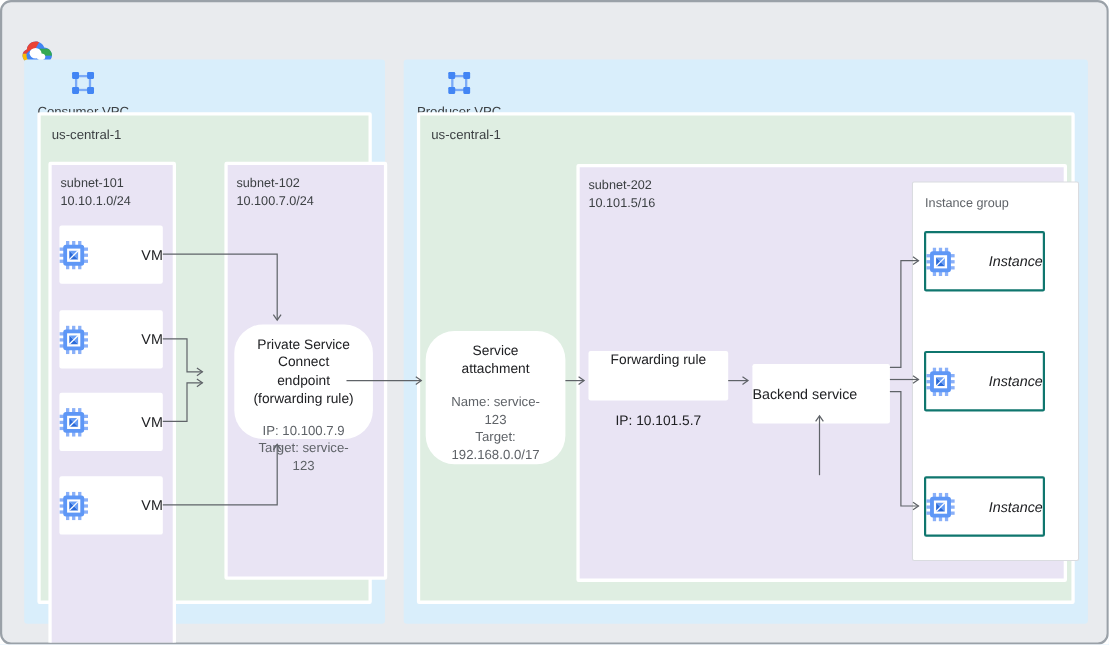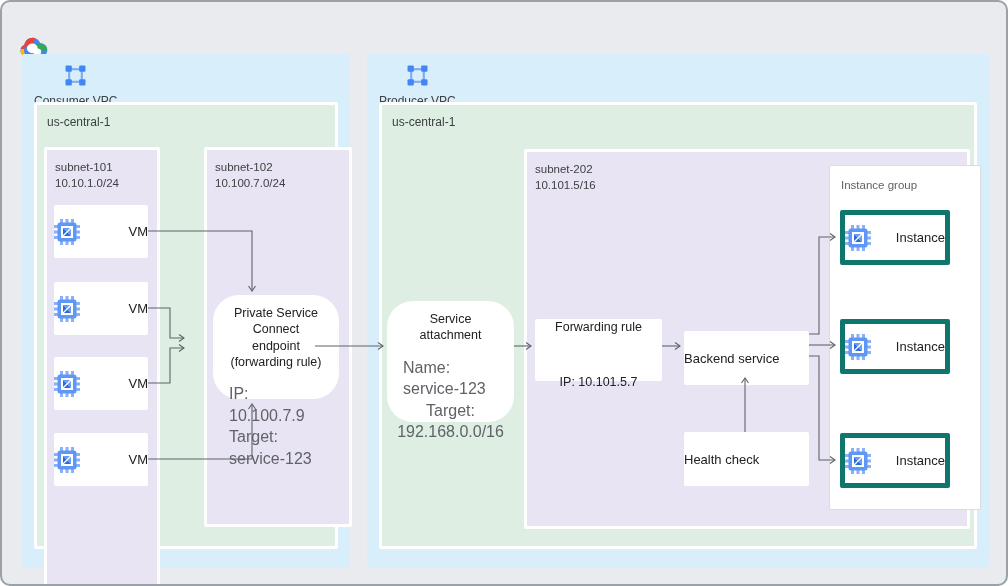--- a/index.html
+++ b/index.html
@@ -46,29 +46,29 @@
 
   .node {
     position: absolute; background: #ffffff; border-radius: 2px;
     display: flex; align-items: center; justify-content: space-between;
     color: #202124; font-size: 13px;
   }
   .node.with-icon { gap: 9px; }
   .node.card { flex-direction: column; justify-content: flex-start; padding: 10px 16px 8px; border-radius: 26px; }
   .node-title { font-size: 12.5px; color: #202124; text-align: center; line-height: 1.3; }
   .divider { width: calc(100% - 20px); height: 1px; background: #dadce0; margin: 7px 0 6px; }
-  .node-detail { font-size: 16px; color: #5f6368; line-height: 1.35; }
+  .node-detail { font-size: 12px; color: #5f6368; text-align: center; line-height: 1.35; }
   .two-line { flex-direction: column; gap: 2px; line-height: 1.35; font-size: 12.5px; }
 
   .instance-group {
     position: absolute; background: #fff;
     border: 1px solid #dadce0; border-radius: 2px;
   }
   .ig-label { position: absolute; left: 11px; top: 13px; font-size: 11.5px; color: #5f6368; }
-  .instance { border: 5px solid #0f766e; }
+  .instance { border: 2px solid #0f766e; font-style: italic; }
 
   .arrows { position: absolute; left: 0; top: 0; pointer-events: none; z-index: 10; }
   svg.icon { flex: 0 0 auto; }
   .defs { position: absolute; width: 0; height: 0; overflow: hidden; }
 </style>
 </head>
 <body>
 
 <svg class="defs" aria-hidden="true">
   <defs>
@@ -191,41 +191,38 @@
       <span class="vpc-label">Producer VPC</span>
     </div>
     <div class="region">
       <span class="region-label">us-central-1</span>
 
       <div class="node card" style="left:5px; top:196px; width:127px; height:121px;">
         <span class="node-title">Service attachment</span>
         <div class="divider"></div>
         <div class="node-detail">Name: service-123</div>
         <div class="node-detail">Target:</div>
-        <div class="node-detail">192.168.0.0/16</div>
+        <div class="node-detail">192.168.0.0/17</div>
       </div>
 
       <div class="subnet" style="left:142px; top:44px; width:446px; height:380px;">
         <div class="subnet-label">
           <div>subnet-202</div>
           <div>10.101.5/16</div>
         </div>
 
-        <div class="node two-line" style="left:8px; top:167px; width:127px; height:62px;gap:38px;">
+        <div class="node two-line" style="left:8px; top:167px; width:127px; height:45px;gap:38px;">
           <div>Forwarding rule</div>
           <div>IP: 10.101.5.7</div>
         </div>
 
         <div class="node" style="left:157px; top:167px; width:125px; height:54px;margin-top:12px;">
           <span>Backend service</span>
         </div>
 
-        <div class="node" style="left:157px; top:280px; width:125px; height:54px;">
-          <span>Health check</span>
-        </div>
 
         <div class="instance-group" style="left:302px; top:13px; width:152px; height:345px;">
           <span class="ig-label">Instance group</span>
           <div class="node with-icon instance" style="left:10px; top:44px; width:110px; height:55px;">
             <svg class="icon" width="26" height="26">
                 <use href="#chip-icon"></use>
               </svg>
             <span>Instance</span>
           </div>
           <div class="node with-icon instance" style="left:10px; top:153px; width:110px; height:55px;">

